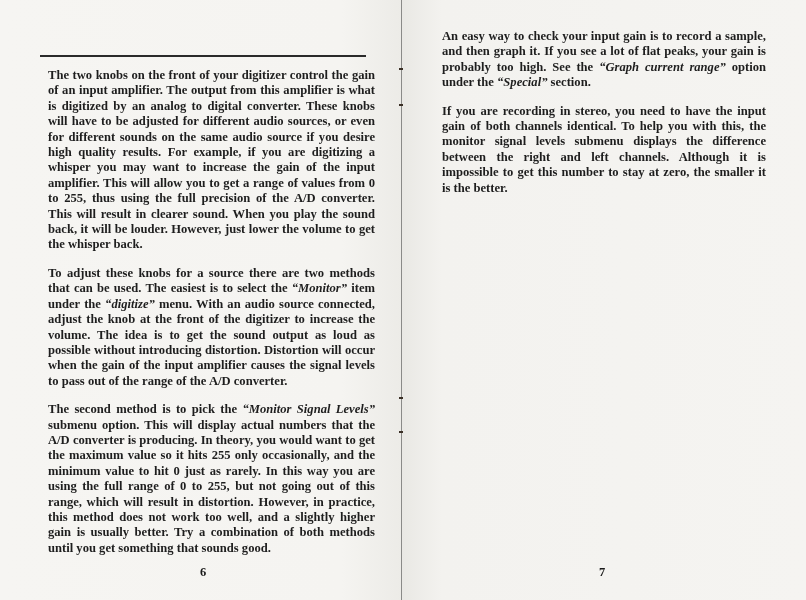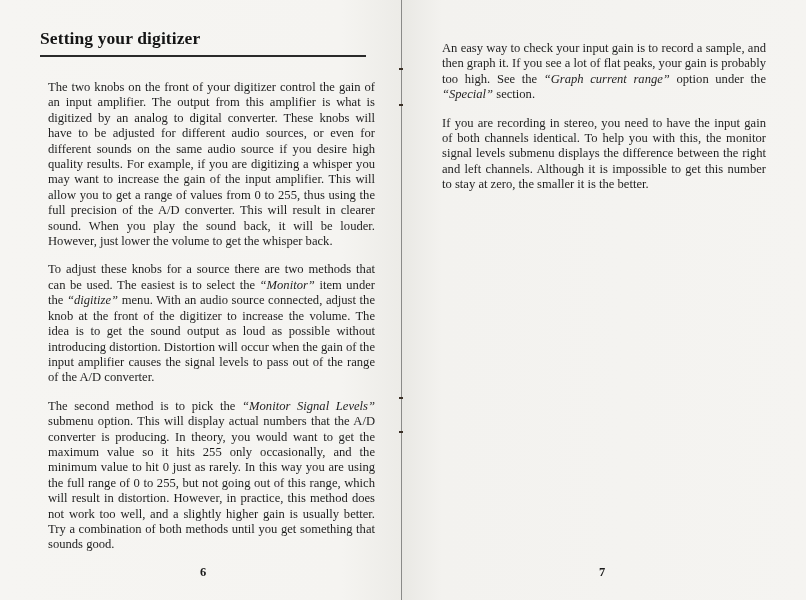--- a/index.html
+++ b/index.html
@@ -27,32 +27,31 @@
     .rule {
       position: absolute; left: 40px; top: 55px; width: 326px; height: 1.5px;
       background: #2a2a2a;
     }
     .body-text {
       position: absolute; font-size: 12.6px; line-height: 15.4px;
       text-align: justify; color: #1e1e1e;
     }
     .left-col { left: 48px; width: 327px; }
     .right-col { left: 441px; width: 324px; }
-    p { margin: 12px 0 13px 0; }
+    p { margin: 0 0 13px 0; font-weight: bold; }
     em { font-style: italic; }
     .pnum {
       position: absolute; top: 565px; font-size: 12.5px; font-weight: bold; color: #1a1a1a;
     }
   </style>
 </head>
 <body>
 
 <div class="spread">
   <div class="page page-left">
-    <div class="heading">Setting your digitizer</div>
     <div class="rule"></div>
     <div class="body-text left-col" style="top:68px;">
       <p>The two knobs on the front of your digitizer control the gain of an input amplifier. The output from this amplifier is what is digitized by an analog to digital converter. These knobs will have to be adjusted for different audio sources, or even for different sounds on the same audio source if you desire high quality results. For example, if you are digitizing a whisper you may want to increase the gain of the input amplifier. This will allow you to get a range of values from 0 to 255, thus using the full precision of the A/D converter. This will result in clearer sound. When you play the sound back, it will be louder. However, just lower the volume to get the whisper back.</p>
       <p><span>To adjust these knobs for a source there are two methods that can be used. The easiest is to select the </span><em>“Monitor”</em><span> item under the </span><em>“digitize”</em><span> menu. With an audio source connected, adjust the knob at the front of the digitizer to increase the volume. The idea is to get the sound output as loud as possible without introducing distortion. Distortion will occur when the gain of the input amplifier causes the signal levels to pass out of the range of the A/D converter.</span></p>
       <p><span>The second method is to pick the </span><em>“Monitor Signal Levels”</em><span> submenu option. This will display actual numbers that the A/D converter is producing. In theory, you would want to get the maximum value so it hits 255 only occasionally, and the minimum value to hit 0 just as rarely. In this way you are using the full range of 0 to 255, but not going out of this range, which will result in distortion. However, in practice, this method does not work too well, and a slightly higher gain is usually better. Try a combination of both methods until you get something that sounds good.</span></p>
     </div>
     <div class="pnum" style="left:200px;">6</div>
   </div>
   <div class="page page-right">
     <div class="body-text right-col" style="top:29px; left:40px;">

